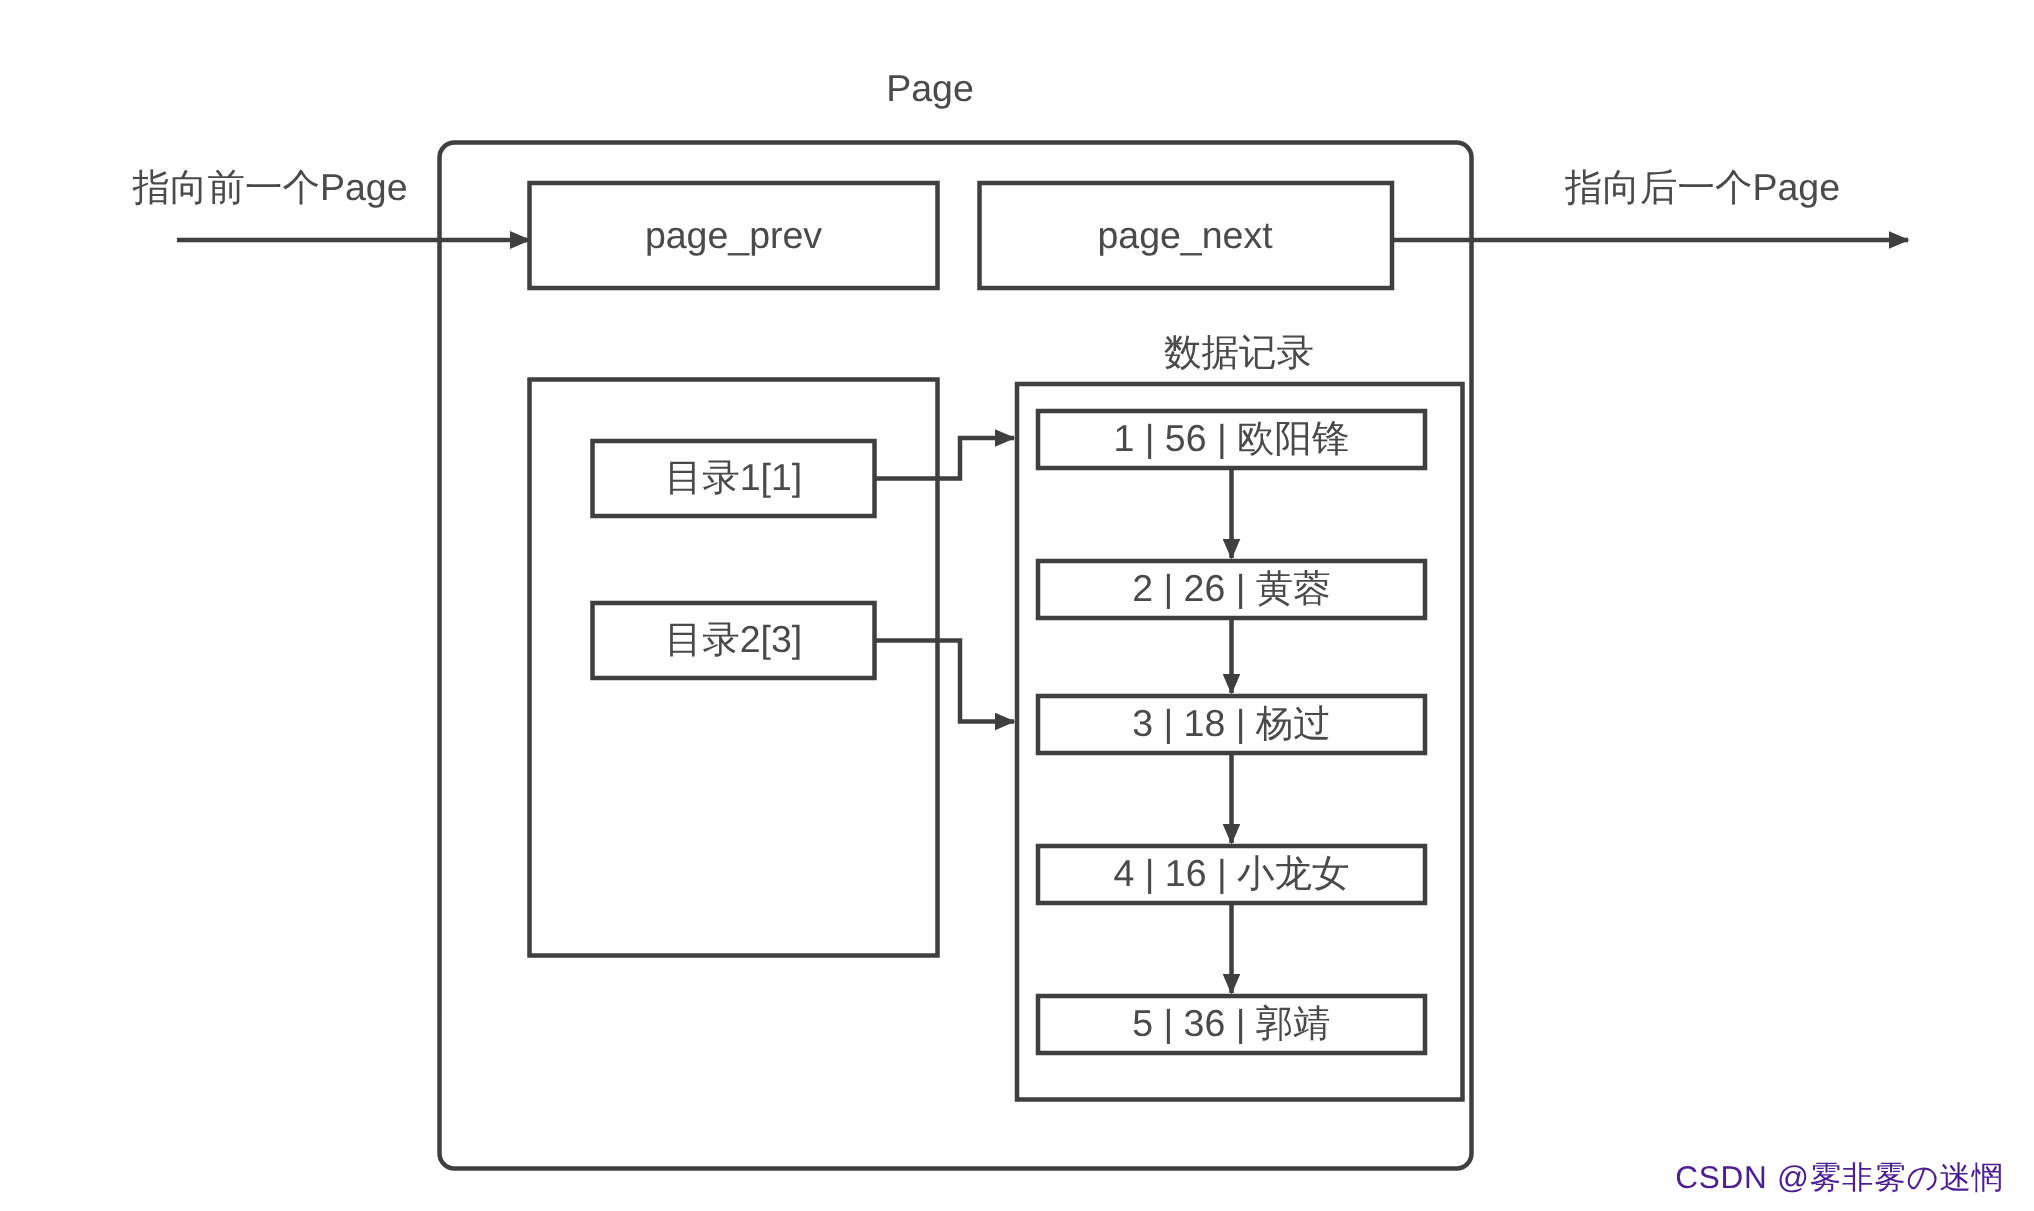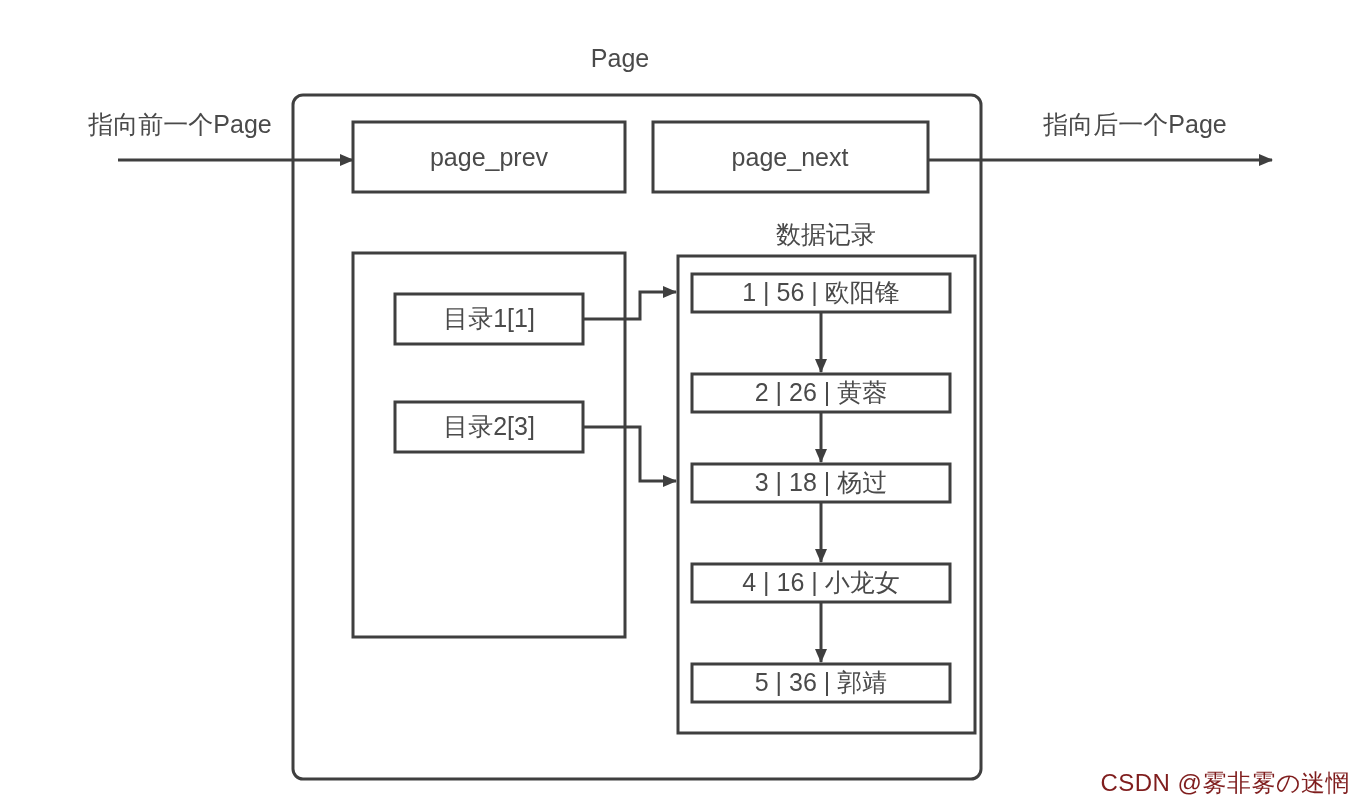--- a/index.html
+++ b/index.html
@@ -44,25 +44,25 @@
   }
   .lbl-rec {
     font-family: "Liberation Sans", "DejaVu Sans", sans-serif;
     fill: #4a4a4a;
     font-size: 25px;
     text-anchor: middle;
     dominant-baseline: middle;
   }
   .watermark {
     position: absolute;
-    right: 6px;
+    right: 20px;
     bottom: 8px;
     font-family: "Liberation Sans", "DejaVu Sans", sans-serif;
-    font-size: 24px;
-    color: #7f1d1d;
+    font-size: 21px;
+    color: #4c1d95;
     letter-spacing: 0.5px;
     white-space: nowrap;
     user-select: none;
   }
 </style>
 </head>
 <body>
 
 <div id="stage">
 

